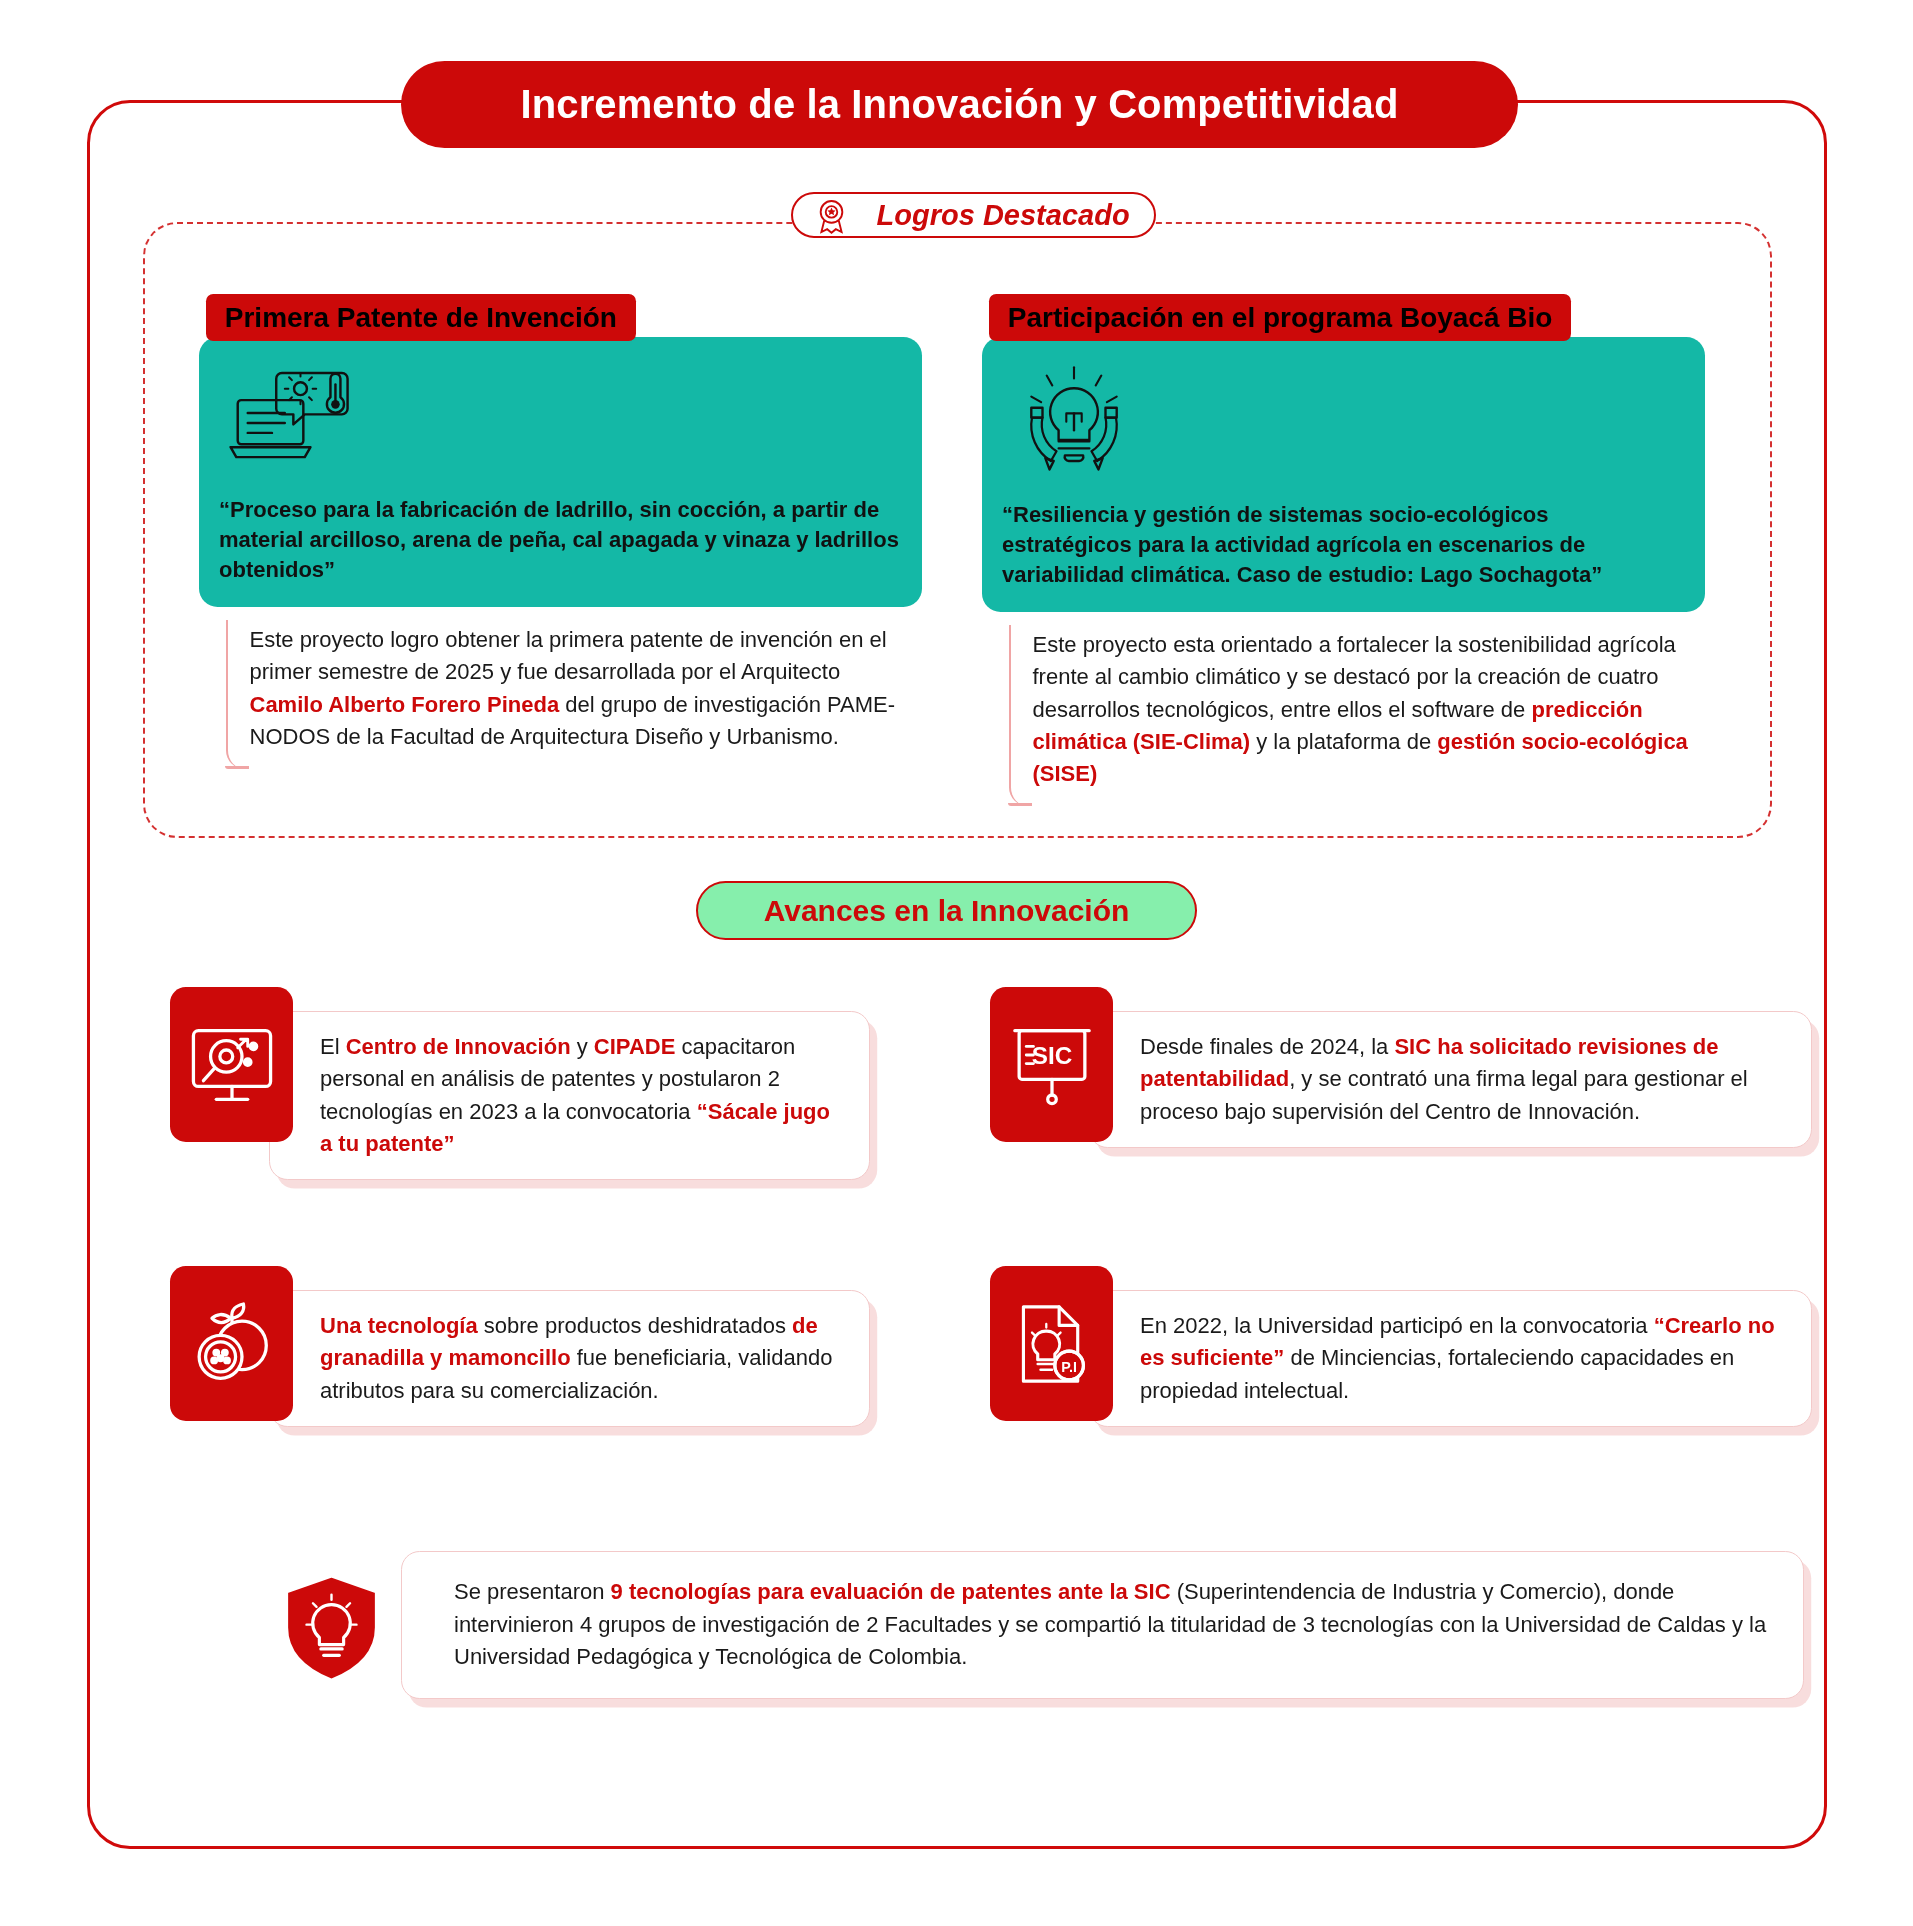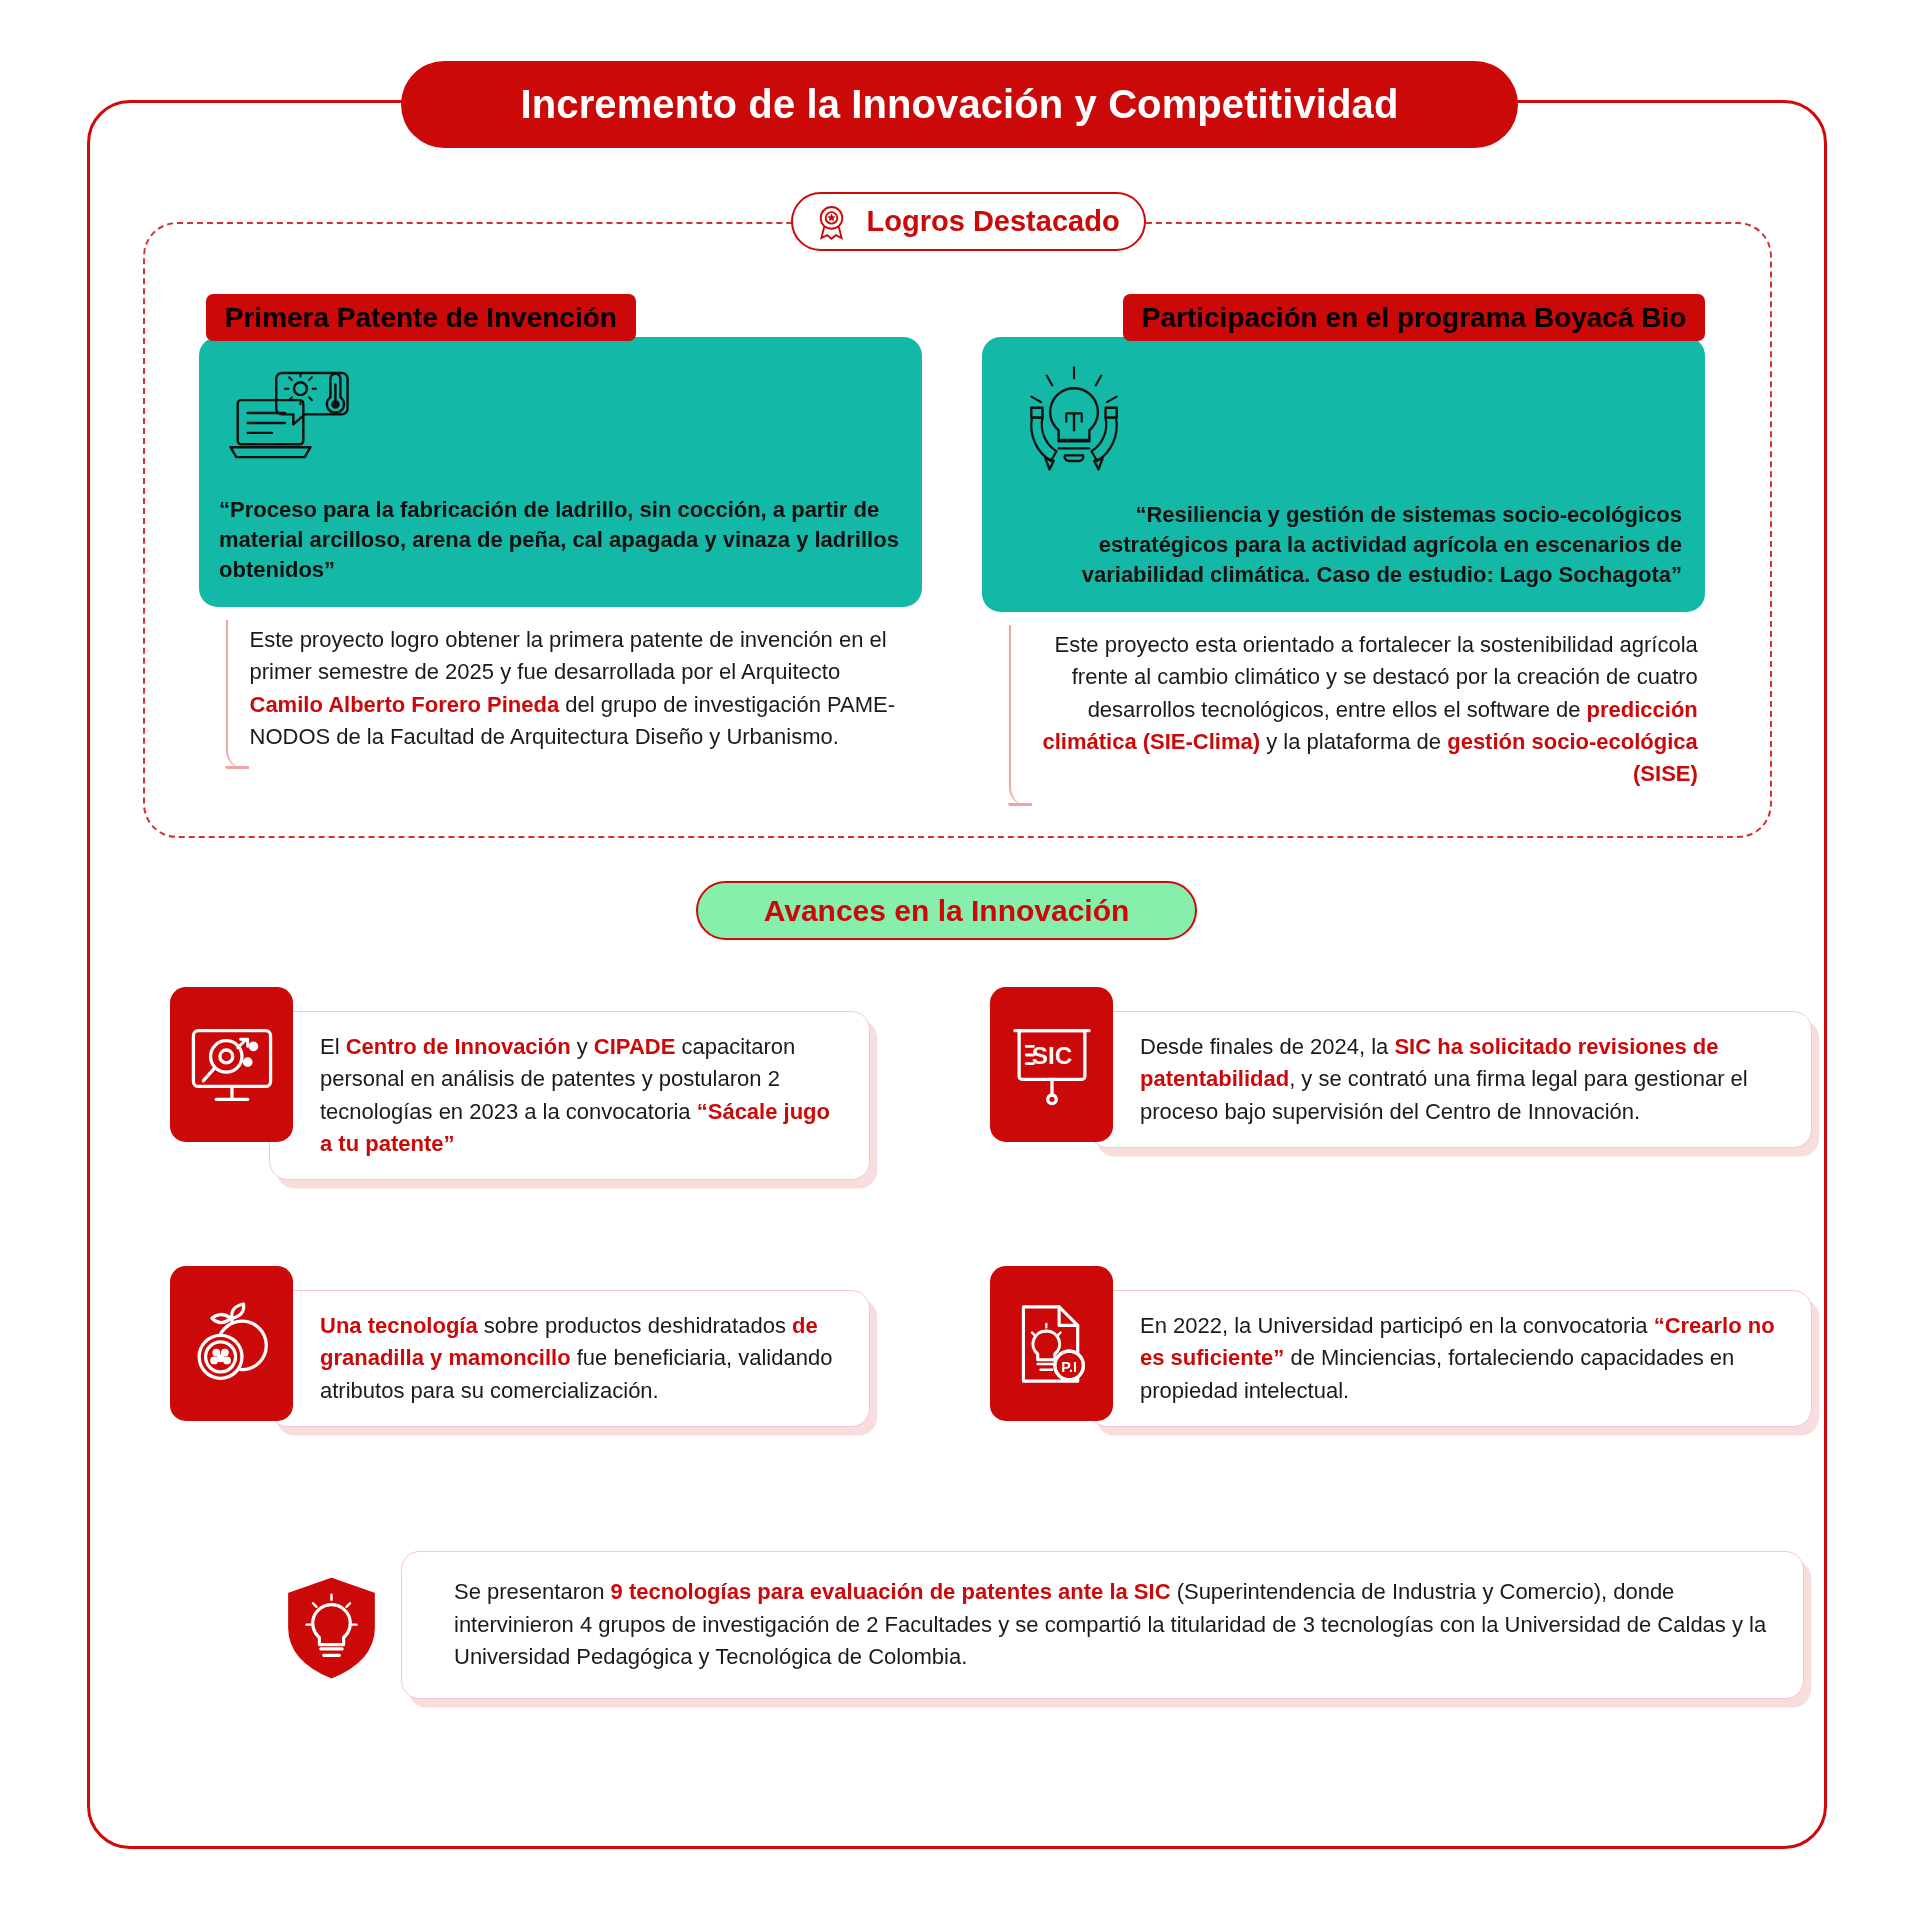--- a/index.html
+++ b/index.html
@@ -56,45 +56,46 @@
     top: 222px;
     width: 1629px;
     height: 616px;
     border: 2.1px dashed #d43030;
     border-radius: 34px;
   }
   .logros-pill {
     position: absolute;
     left: 791px;
     top: 192px;
-    height: 59px;
+    height: 46px;
     padding: 0 24px 0 18.6px;
     background: #ffffff;
     border: 2.1px solid #cc0909;
     border-radius: 30px;
     display: flex;
     align-items: center;
-    gap: 16px;
+    gap: 26px;
     z-index: 6;
+    font-style: italic;
   }
   .logros-pill .label {
     color: #cc0909;
     font-size: 29px;
     font-weight: bold;
     white-space: nowrap;
   }
   .medal-icon { width: 39px; height: 39px; display:block; }
 
   
   .ach {
     position: absolute;
     width: 723px;
   }
   .ach-left  { left: 199px;  top: 294px; }
-  .ach-right { left: 982px; top: 294px; text-align: right; }
+  .ach-right { left: 982px; top: 294px; }
 
   .ach-header {
     background: #cc0909;
     border-radius: 7.2px;
     display: inline-flex;
     align-items: center;
     height: 47px;
     padding: 0 18.6px;
     margin-left: 7.2px;
   }

